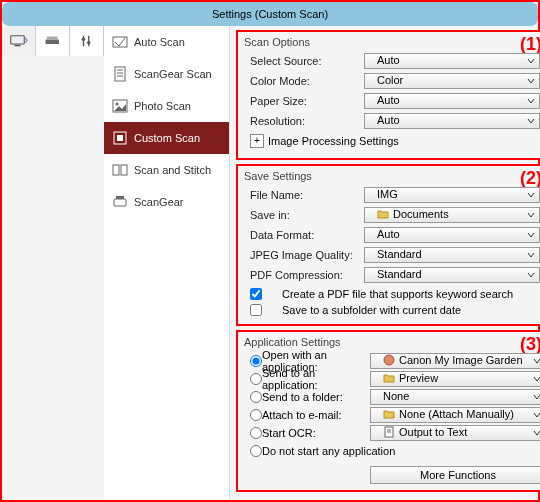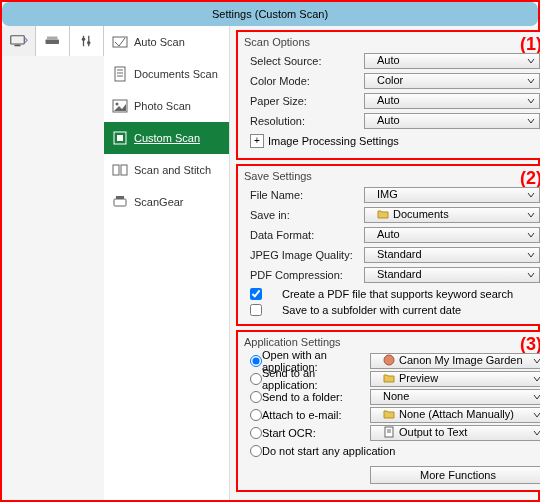--- a/index.html
+++ b/index.html
@@ -7,21 +7,21 @@
   .frame { width: 540px; height: 502px; border: 2px solid red; position: relative; background: #fff; }
   .titlebar { height: 24px; background: #8fc5de; color: #000; display: flex; align-items: center; justify-content: center; font-size: 11px; border-radius: 7px; }
   .client { position: absolute; top: 24px; bottom: 0; left: 0; right: 0; background: #f5f5f5; display: flex; flex-direction: row; }
   .tabbar { height: 30px; background: #fff; display: flex; border-bottom: 1px solid #ccc; }
   .tabbtn { width: 34px; height: 30px; display: flex; align-items: center; justify-content: center; border-right: 1px solid #ccc; background: #fff; }
   .tabbtn.active { background: #f0f0f0; }
   .tabbtn svg { width: 18px; height: 14px; }
   .body { flex: 1; display: flex; }
   .sidebar { width: 126px; background: #fff; border-right: 1px solid #ddd; }
   .side-item { height: 32px; display: flex; align-items: center; padding-left: 8px; gap: 6px; color: #333; cursor: pointer; }
-  .side-item.active { background: #15803d; color: #fff; text-decoration: underline; }
+  .side-item.active { background: #7f1d1d; color: #fff; }
   .side-item .sicon { width: 16px; height: 16px; display: inline-block; }
   .side-item .sicon svg { width:16px; height:16px; }
   .main { flex: 1; padding: 4px 6px 4px 6px; overflow: hidden; position: relative; }
   .group { border: 2px solid red; padding: 4px 6px 6px 6px; margin-bottom: 4px; position: relative; background: #f5f5f5; }
   .group-title { font-size: 11px; color: #444; margin-bottom: 4px; }
   .row { display: flex; align-items: center; height: 18px; margin-bottom: 2px; }
   .row .lbl { width: 120px; padding-left: 6px; color: #222; }
   .row .ctl { flex: 1; }
   .combo { width: 176px; height: 16px; background: linear-gradient(#fdfdfd,#e7e7e7); border: 1px solid #999; display: flex; align-items: flex-start; padding: 0 12px; position: relative; font-size: 10px; }
   .combo .arrow { position: absolute; right: 2px; top: 1px; width: 12px; height: 12px; display:flex; align-items:center; justify-content:center; }
@@ -78,21 +78,21 @@
               </svg></span>
           <span>Auto Scan</span>
         </div>
         <div class="side-item">
           <span class="sicon"><svg viewBox="0 0 16 16">
                 <rect x="3" y="1" width="10" height="14" fill="none" stroke="#666"></rect>
                 <line x1="5" y1="4" x2="11" y2="4" stroke="#666"></line>
                 <line x1="5" y1="7" x2="11" y2="7" stroke="#666"></line>
                 <line x1="5" y1="10" x2="11" y2="10" stroke="#666"></line>
               </svg></span>
-          <span>Documents Scan</span>
+          <span>ScanGear Scan</span>
         </div>
         <div class="side-item">
           <span class="sicon"><svg viewBox="0 0 16 16">
                 <rect x="1" y="2" width="14" height="12" fill="none" stroke="#666"></rect>
                 <circle cx="5" cy="6" r="1.5" fill="#666"></circle>
                 <path d="M2 13 L7 8 L10 11 L14 6 L14 13 Z" fill="#666"></path>
               </svg></span>
           <span>Photo Scan</span>
         </div>
         <div class="side-item active">

